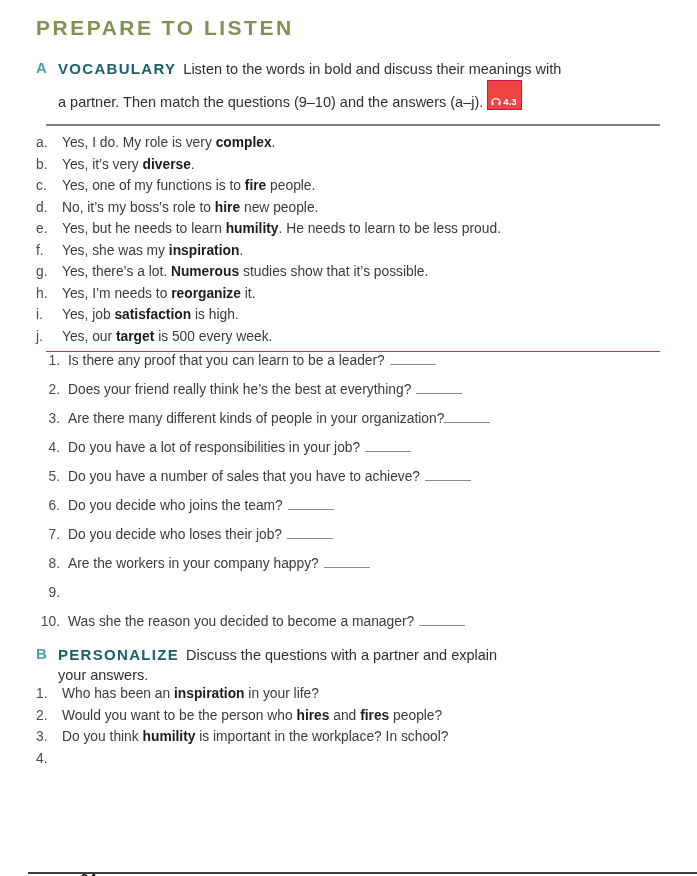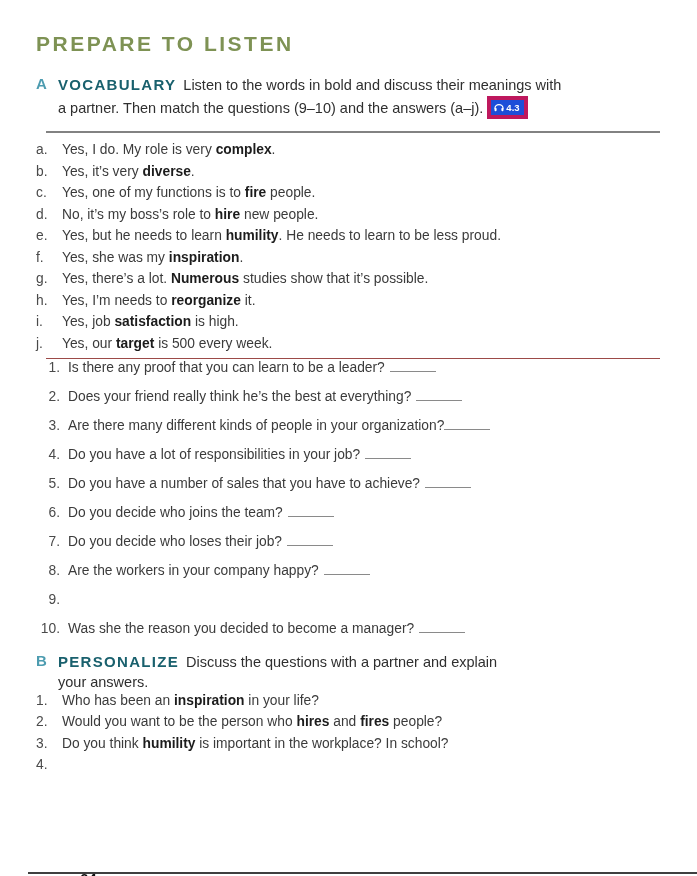--- a/index.html
+++ b/index.html
@@ -12,21 +12,21 @@
     position: relative;
     overflow: hidden;
   }
   .page { padding: 16px 40px 0 36px; }
 
   .page-title {
     color: #7e9254;
     font-size: 21px;
     font-weight: bold;
     letter-spacing: 2.5px;
-    margin: 16px 0 18px 0;
+    margin: 0 0 18px 0;
   }
 
   .section { display: flex; margin-top: 14px; }
   .section-letter {
     color: #4d9cb0;
     font-weight: bold;
     font-size: 15px;
     width: 22px;
     flex: 0 0 22px;
     padding-top: 1px;
@@ -43,27 +43,27 @@
     font-size: 15px;
     letter-spacing: 1.3px;
     margin-right: 3px;
     text-align: center;
   }
 
   .audio-badge {
     display: inline-flex;
     align-items: center;
     gap: 2px;
-    background: #1d4ed8;
+    background: #ef4444;
     color: #ffffff;
     font-weight: bold;
     font-size: 9.5px;
-    padding: 1px 4px 1px 3px;
+    padding: 14px 4px 1px 3px;
     vertical-align: 1px;
-    border: 4px solid #be185d;
+    border: 1px solid #be185d;
   }
   .audio-badge svg { display: block; }
 
   .rule-gray {
     height: 0;
     border-top: 2px solid #828282;
     margin: 12px 0 9px 10px;
     width: 614px;
   }
   .rule-red {

